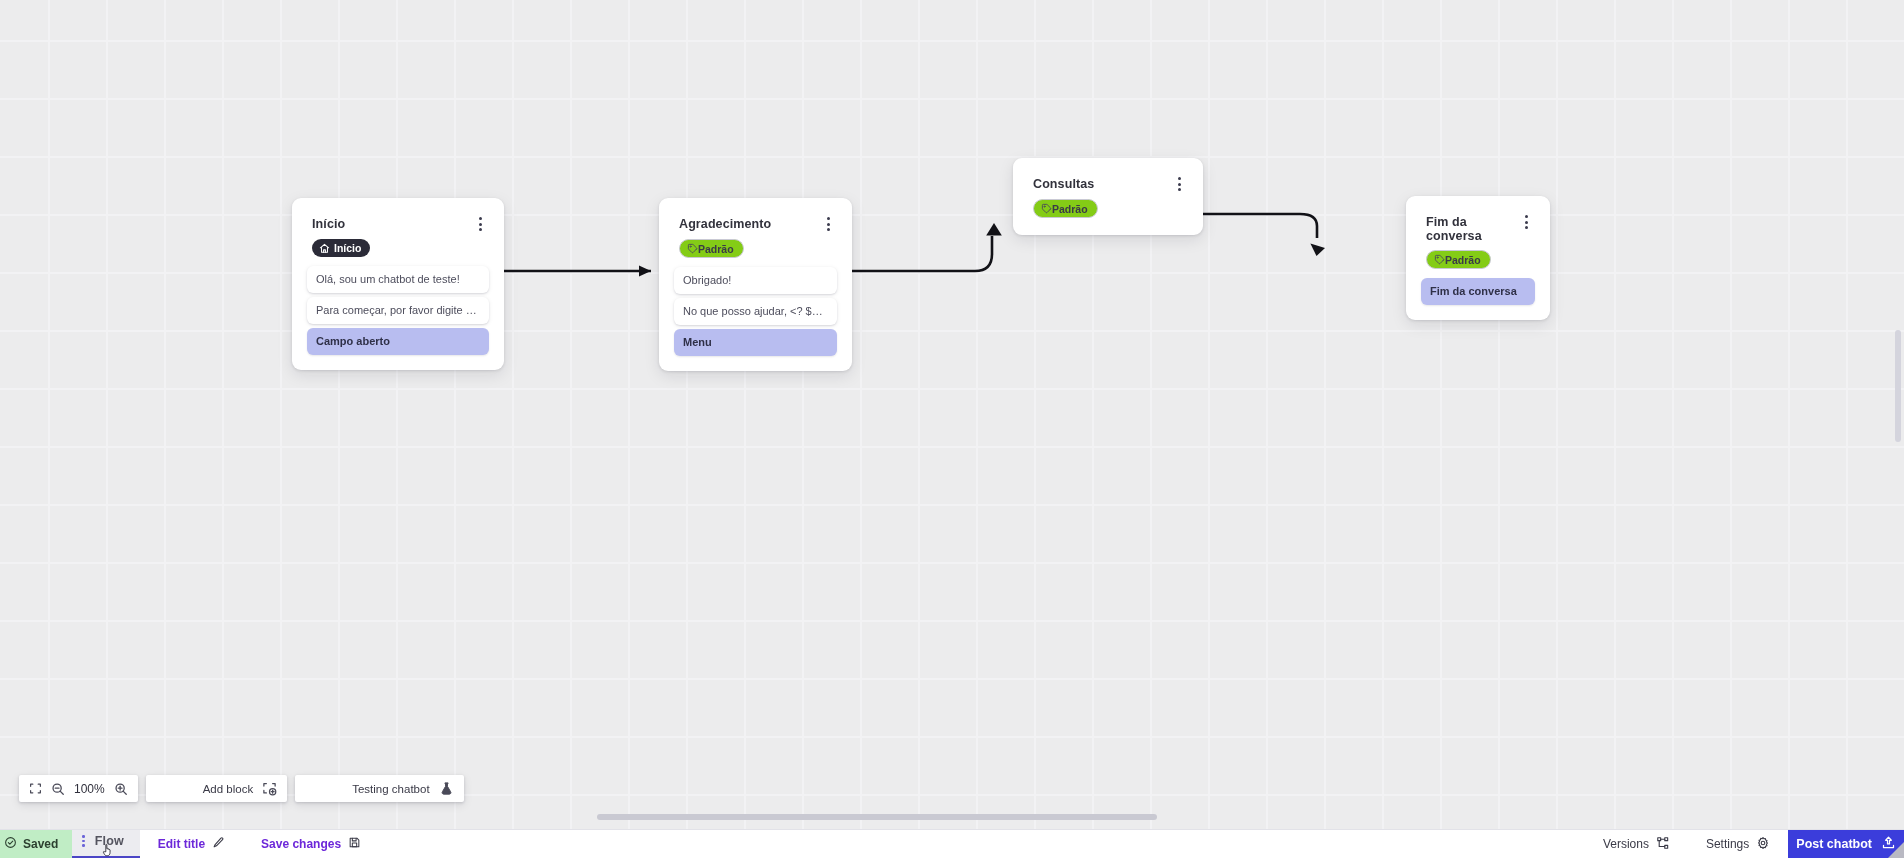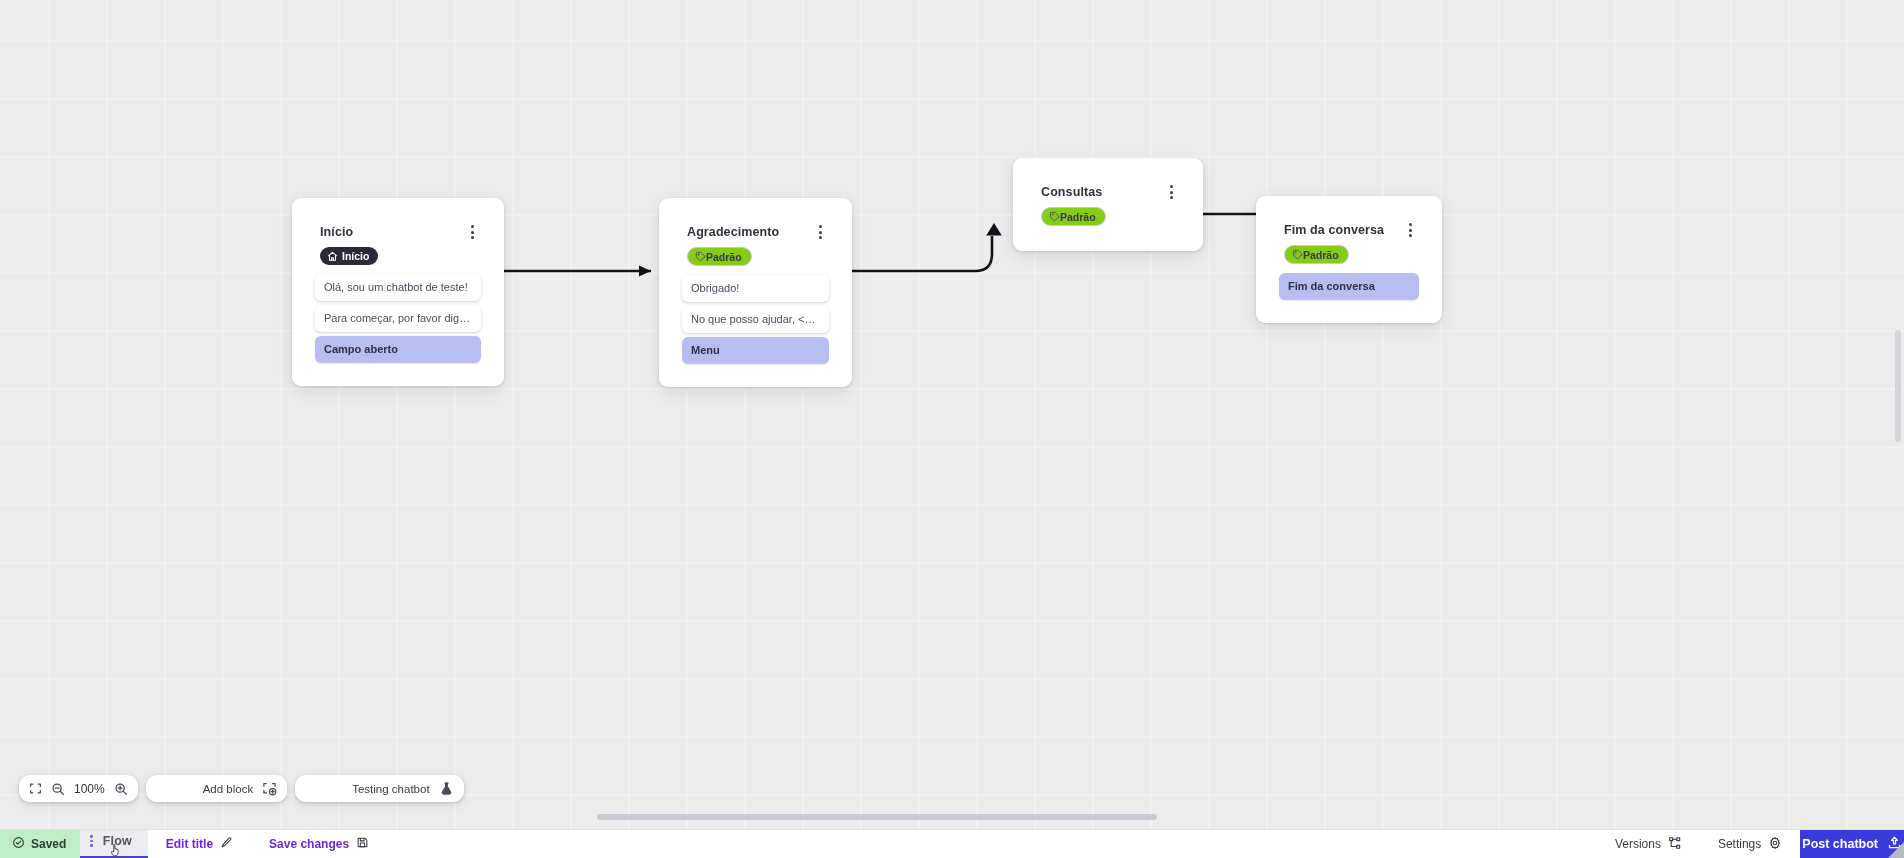--- a/index.html
+++ b/index.html
@@ -51,21 +51,21 @@
     stroke-width: 2.6px;
     stroke-linecap: butt;
   }
 
   
   .node {
     position: absolute;
     background: #ffffff;
     border-radius: 9px;
     box-shadow: 0 1px 3px rgba(20,20,40,.13), 0 5px 16px rgba(20,20,40,.10);
-    padding: 16px;
+    padding: 8px;
     display: flex;
     flex-direction: column;
   }
 
   .node-head {
     padding: 11px 11px 9px 12px;
     display: flex;
     flex-direction: column;
     gap: 7px;
     position: relative;
@@ -167,21 +167,21 @@
     position: absolute;
     left: 19px;
     bottom: 28px;
     display: flex;
     gap: 8px;
     align-items: center;
     z-index: 40;
   }
   .fb-group {
     background: #ffffff;
-    border-radius: 11px;
+    border-radius: 2px;
     box-shadow: 0 1px 3px rgba(20,20,40,.16), 0 3px 10px rgba(20,20,40,.10);
     display: flex;
     align-items: center;
     height: 27px;
     padding: 0 10px;
     gap: 9px;
   }
   .fb-btn {
     display: flex; align-items: center; justify-content: center;
     cursor: pointer; color: #4a4a58;
@@ -234,21 +234,21 @@
     z-index: 60;
   }
   .bb-left, .bb-right { display: flex; align-items: stretch; }
 
   .saved-chip {
     display: flex;
     align-items: center;
     gap: 6px;
     background: #c0edc5;
     color: #2c4030;
-    padding: 0 14px 0 12px;
+    padding: 0 14px 0 4px;
     font-size: 12px;
     font-weight: bold;
   }
 
   .flow-tab {
     display: flex;
     align-items: center;
     gap: 6px;
     background: #ececf0;
     border-bottom: 2px solid #4b45c6;
@@ -292,21 +292,21 @@
   .bb-item.bold { font-weight: bold; color: #6d28d9; }
 
   .post-btn {
     display: flex;
     align-items: center;
     gap: 9px;
     background: #3b3ddb;
     color: #ffffff;
     font-size: 12.5px;
     font-weight: bold;
-    padding: 0 2px;
+    padding: 0 8px;
     cursor: pointer;
     position: relative;
     overflow: hidden;
   }
   .resize-corner {
     position: absolute;
     right: 0; bottom: 0;
     width: 0; height: 0;
     border-style: solid;
     border-width: 0 0 16px 16px;
@@ -403,21 +403,21 @@
               <svg width="11" height="11" viewBox="0 0 24 24" fill="none" stroke="#4a4a58" stroke-width="2" stroke-linecap="round" stroke-linejoin="round">
                 <path d="M20.6 13.4 13.4 20.6a2 2 0 0 1-2.8 0l-7-7A2 2 0 0 1 3 12.2V5a2 2 0 0 1 2-2h7.2a2 2 0 0 1 1.4.6l7 7a2 2 0 0 1 0 2.8Z"></path>
                 <circle cx="7.8" cy="7.8" r="1.3"></circle>
               </svg>
             </span>
             <span>Padrão</span>
           </div>
         </div>
       </div>
 
-      <div class="node" style="left:1256px; top:196px; width:186px;">
+      <div class="node" style="left:1406px; top:196px; width:144px;">
         <div class="node-head">
           <div class="node-title-row">
             <div class="node-title">Fim da conversa</div>
             <div class="kebab">
               <i></i>
                 <i></i>
                 <i></i>
             </div>
           </div>
           <div class="badge-tag">

